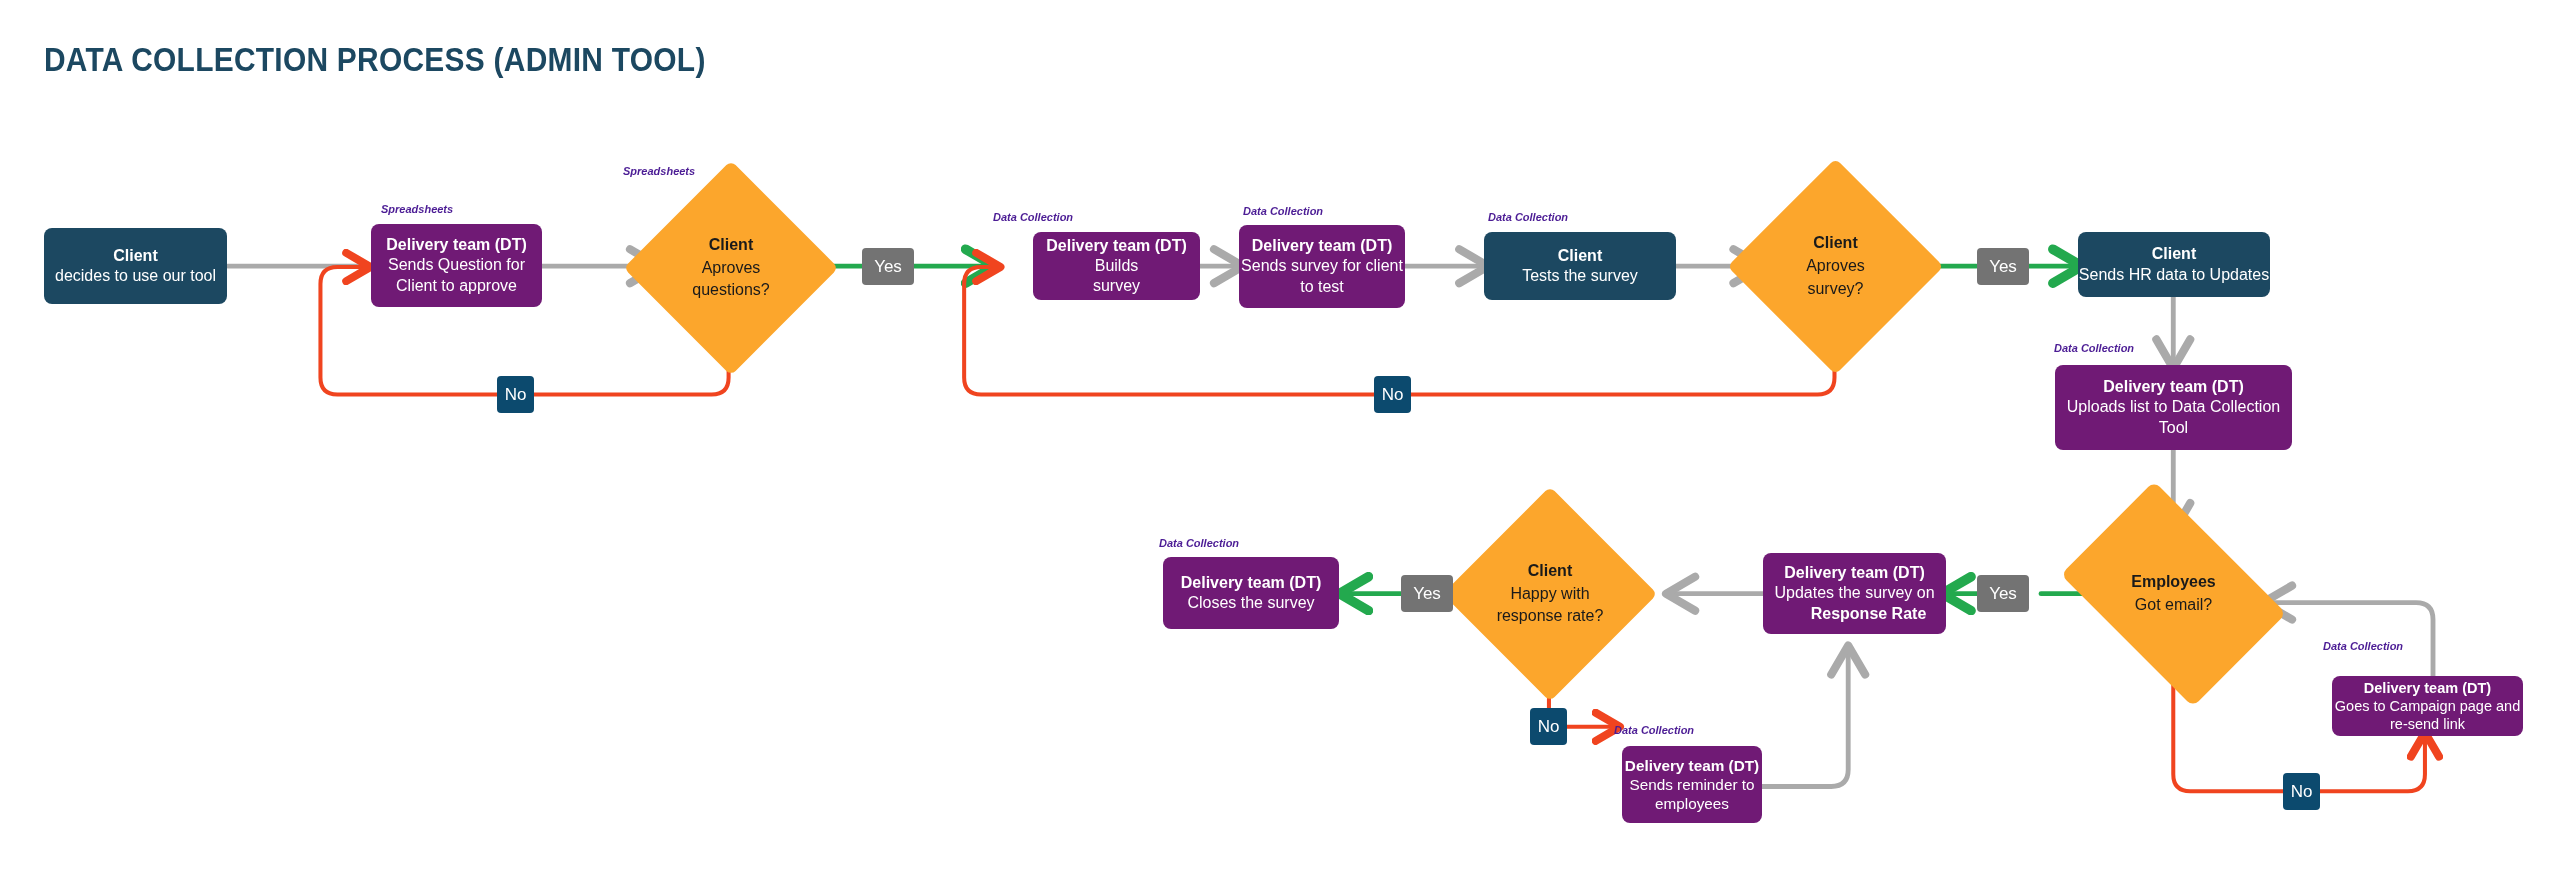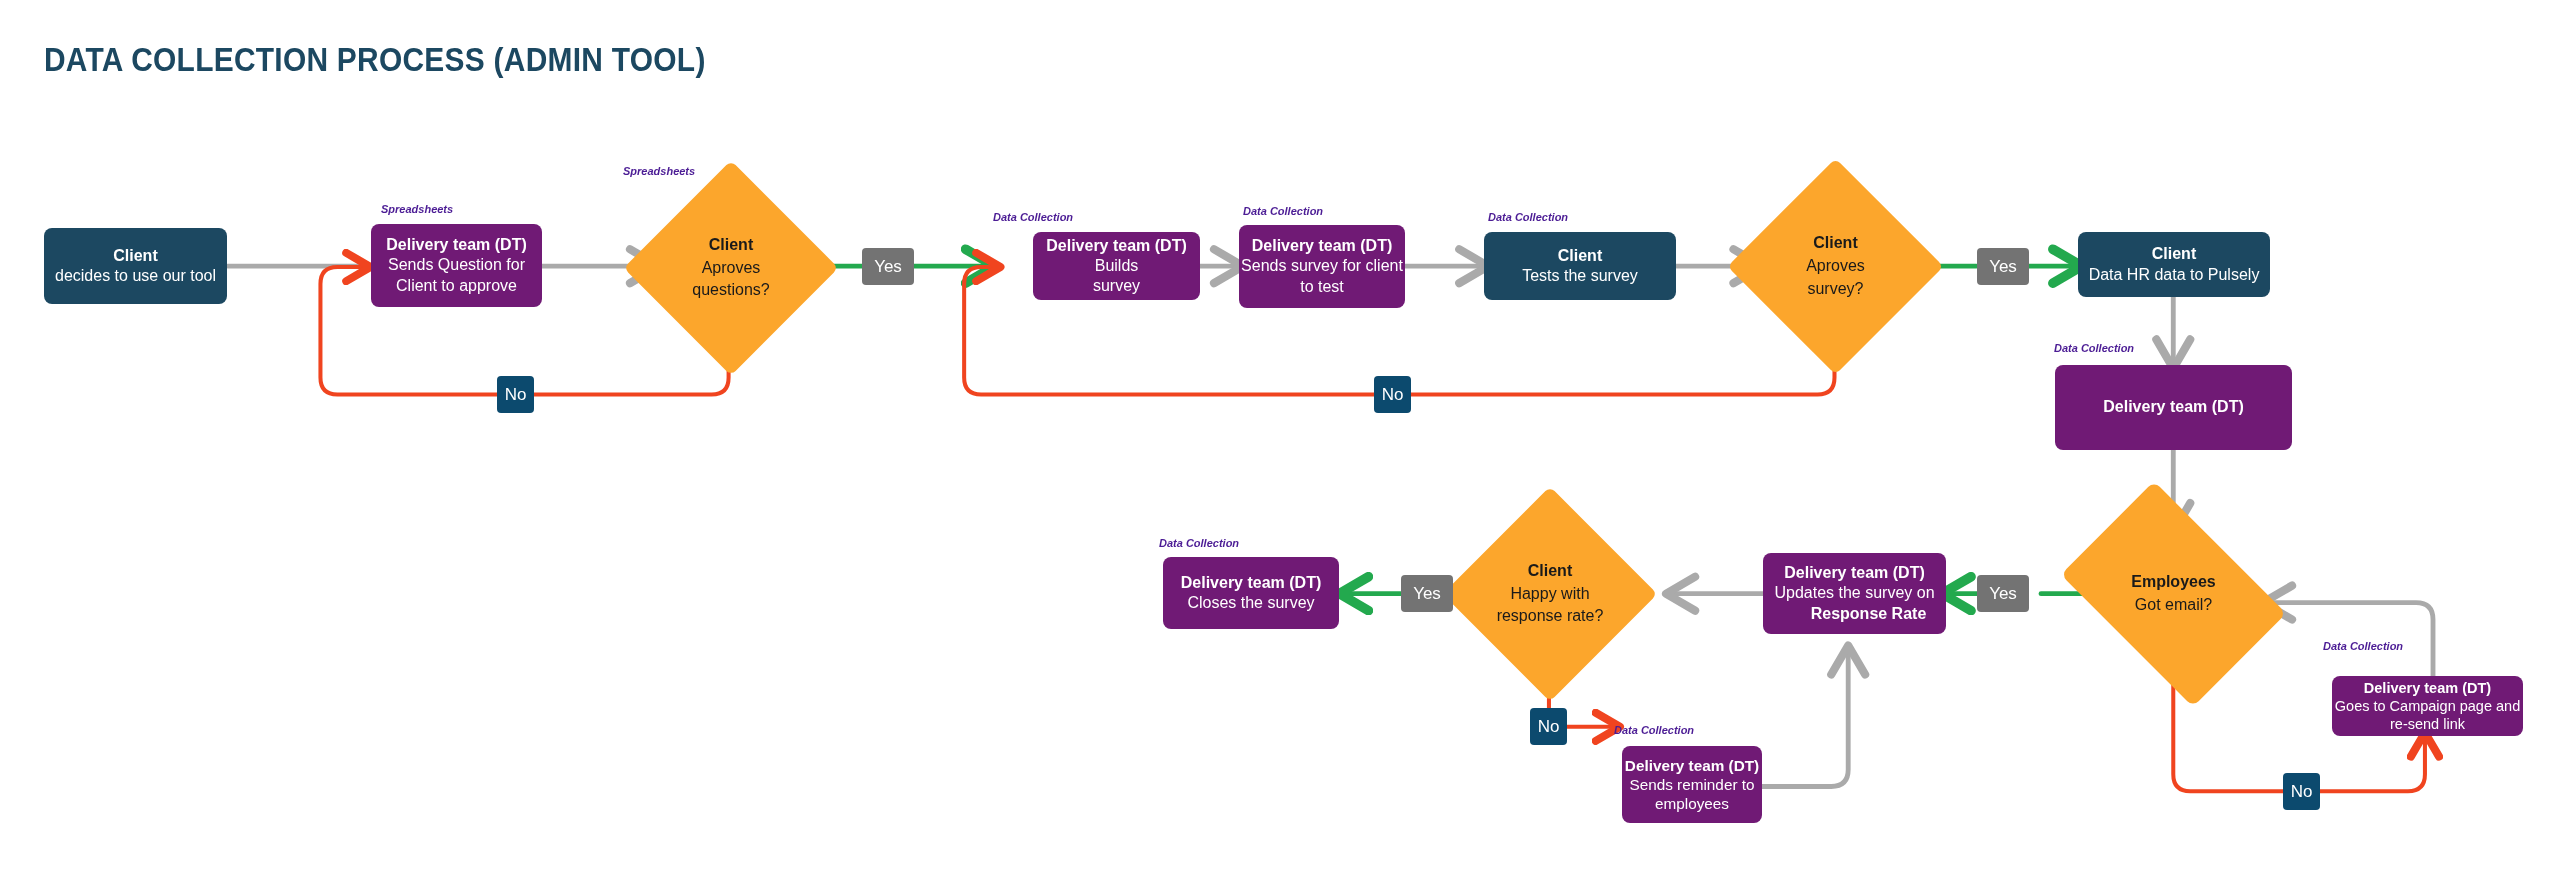--- a/index.html
+++ b/index.html
@@ -175,25 +175,26 @@
     <span class="dshape"></span>
     <span class="dtext">
       <span class="t1">Client</span>
       <span class="t2">Aproves</span>
       <span class="t2">survey?</span>
     </span>
   </div>
 
   <div class="node navy" style="left:2078px;top:232px;width:192px;height:65px;font-size:16px;">
     <span class="t1">Client</span>
-    <span class="t2">Data HR data to Pulsely</span>
+    <span class="t2">Sends HR data to Updates</span>
   </div>
 
   <div class="node teal" style="left:2055px;top:365px;width:237px;height:85px;font-size:16px;">
     <span class="t1">Delivery team (DT)</span>
+    <span class="t2">Uploads list to Data Collection Tool</span>
   </div>
 
   <div class="diamond" style="left:2080px;top:528px;width:187px;height:132px;font-size:16px;">
     <span class="dshape" style="border-radius:8px;"></span>
     <span class="dtext">
       <span class="t1">Employees</span>
       <span class="t2">Got email?</span>
     </span>
   </div>
 

